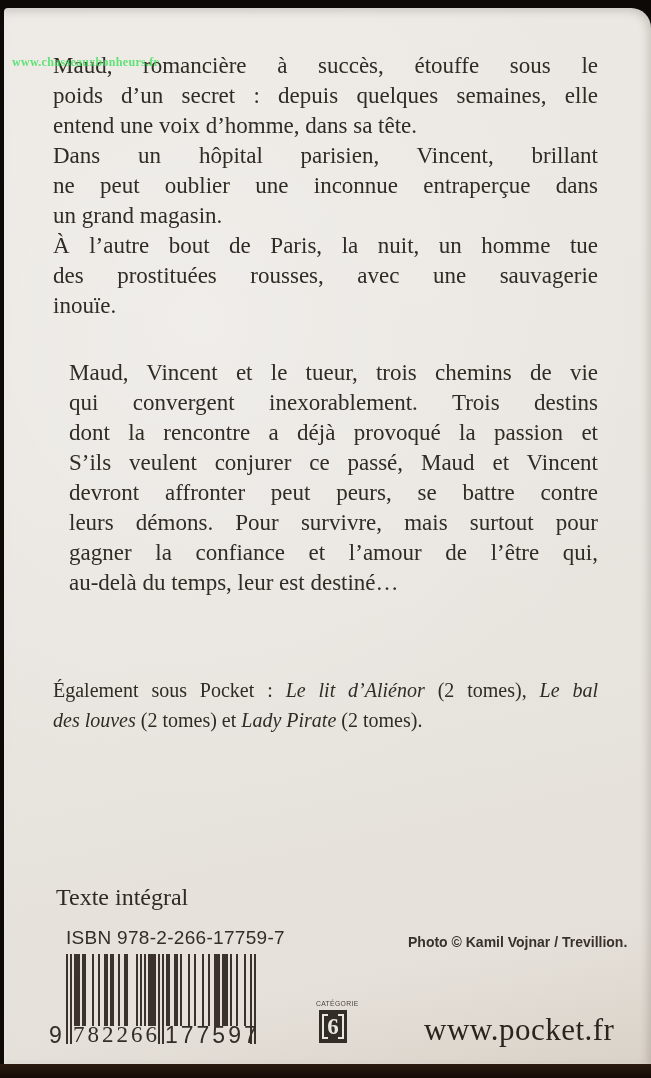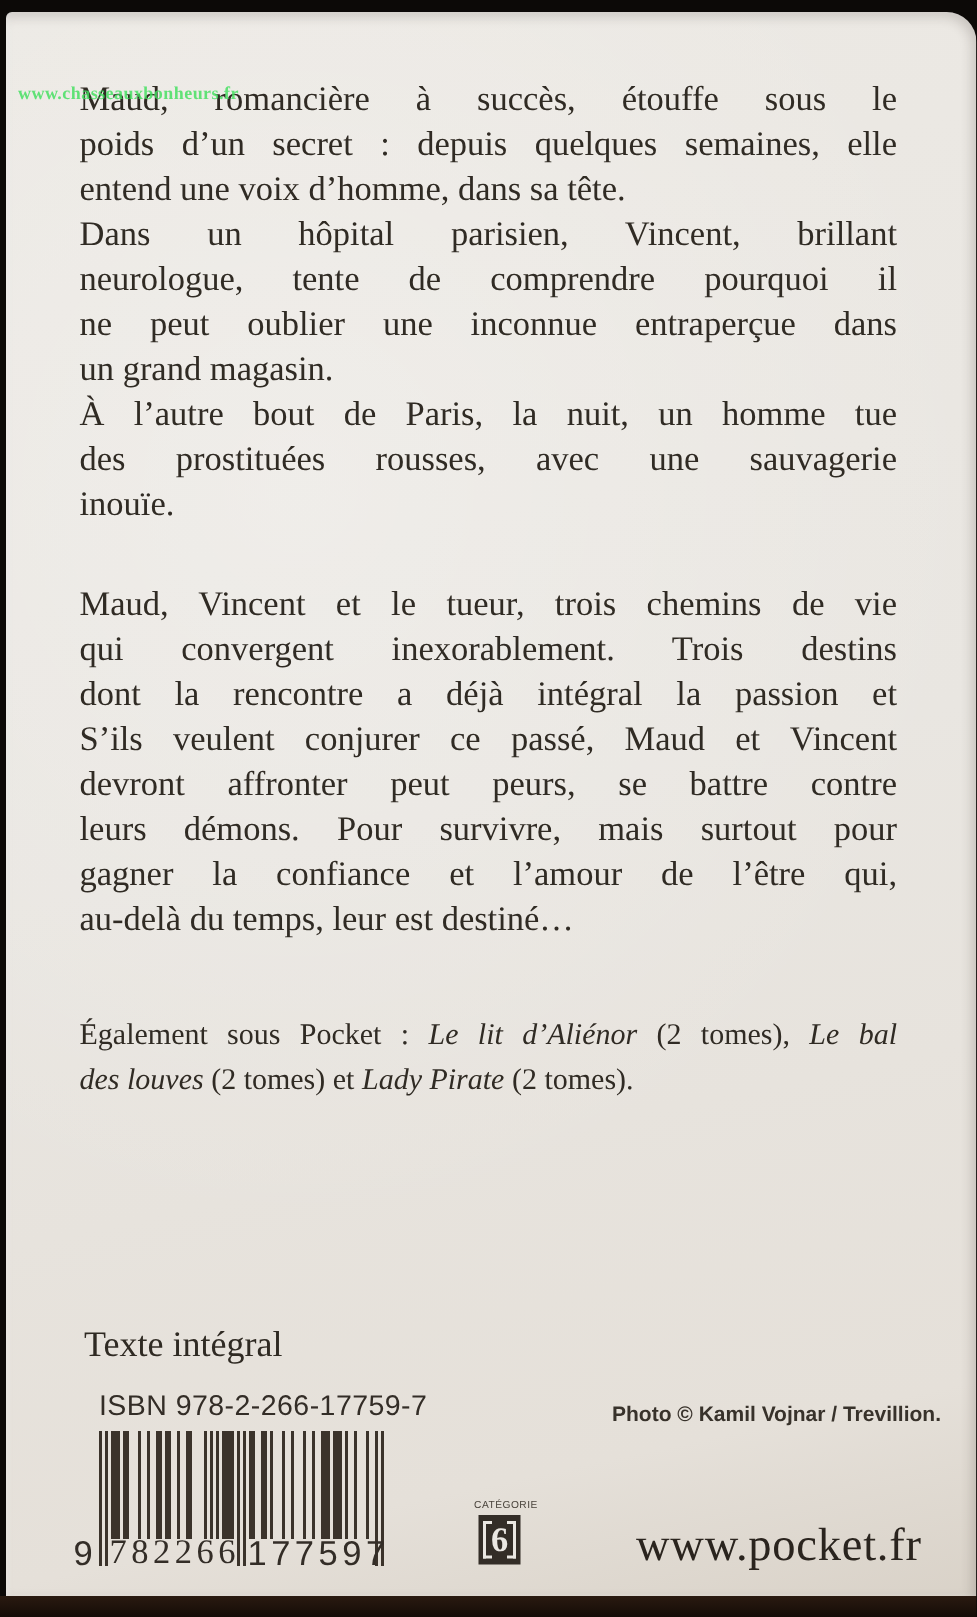--- a/index.html
+++ b/index.html
@@ -29,21 +29,21 @@
     font-family:Liberation Serif, serif;font-size:12px;font-weight:700;
     color:#42e05e;opacity:0.82;letter-spacing:0.3px;white-space:nowrap;
   }
   
   .synopsis{
     position:absolute;left:49px;top:43px;width:545px;z-index:3;
     color:#302b24;font-size:23px;line-height:30px;
   }
   .synopsis .line{text-align:justify;text-align-last:justify;height:30px;}
   .synopsis .line.end{text-align-last:left;}
-  .synopsis .para.gap{margin-top:37px;}
+  .synopsis .para.gap{margin-top:37px;margin-left:16px;}
   
   .also{
     position:absolute;left:49px;top:667px;width:545px;z-index:3;
     color:#302b24;font-size:20px;line-height:30px;
   }
   .also .line{text-align:justify;text-align-last:justify;height:30px;}
   .also .line.end{text-align-last:left;}
   .also .i{font-style:italic;}
   
   .texte-integral{position:absolute;left:52px;top:876px;z-index:3;
@@ -80,33 +80,32 @@
 <div class="cover">
 
   <div class="synopsis">
       <div class="para">
         <div class="line">Maud, romancière à succès, étouffe sous le</div>
         <div class="line">poids d’un secret : depuis quelques semaines, elle</div>
         <div class="line end">entend une voix d’homme, dans sa tête.</div>
       </div>
       <div class="para">
         <div class="line">Dans un hôpital parisien, Vincent, brillant</div>
-        <div class="line">neurologue, tente de comprendre pourquoi il</div>
         <div class="line">ne peut oublier une inconnue entraperçue dans</div>
         <div class="line end">un grand magasin.</div>
       </div>
       <div class="para">
         <div class="line">À l’autre bout de Paris, la nuit, un homme tue</div>
         <div class="line">des prostituées rousses, avec une sauvagerie</div>
         <div class="line end">inouïe.</div>
       </div>
       <div class="para gap">
         <div class="line">Maud, Vincent et le tueur, trois chemins de vie</div>
         <div class="line">qui convergent inexorablement. Trois destins</div>
-        <div class="line">dont la rencontre a déjà intégral la passion et</div>
+        <div class="line">dont la rencontre a déjà provoqué la passion et</div>
         <div class="line">S’ils veulent conjurer ce passé, Maud et Vincent</div>
         <div class="line">devront affronter peut peurs, se battre contre</div>
         <div class="line">leurs démons. Pour survivre, mais surtout pour</div>
         <div class="line">gagner la confiance et l’amour de l’être qui,</div>
         <div class="line end">au-delà du temps, leur est destiné…</div>
       </div>
     </div>
 
   <div class="also">
       <div class="line"><span>Également sous Pocket : </span><span class="i">Le lit d’Aliénor</span><span> (2 tomes), </span><span class="i">Le bal</span></div>

